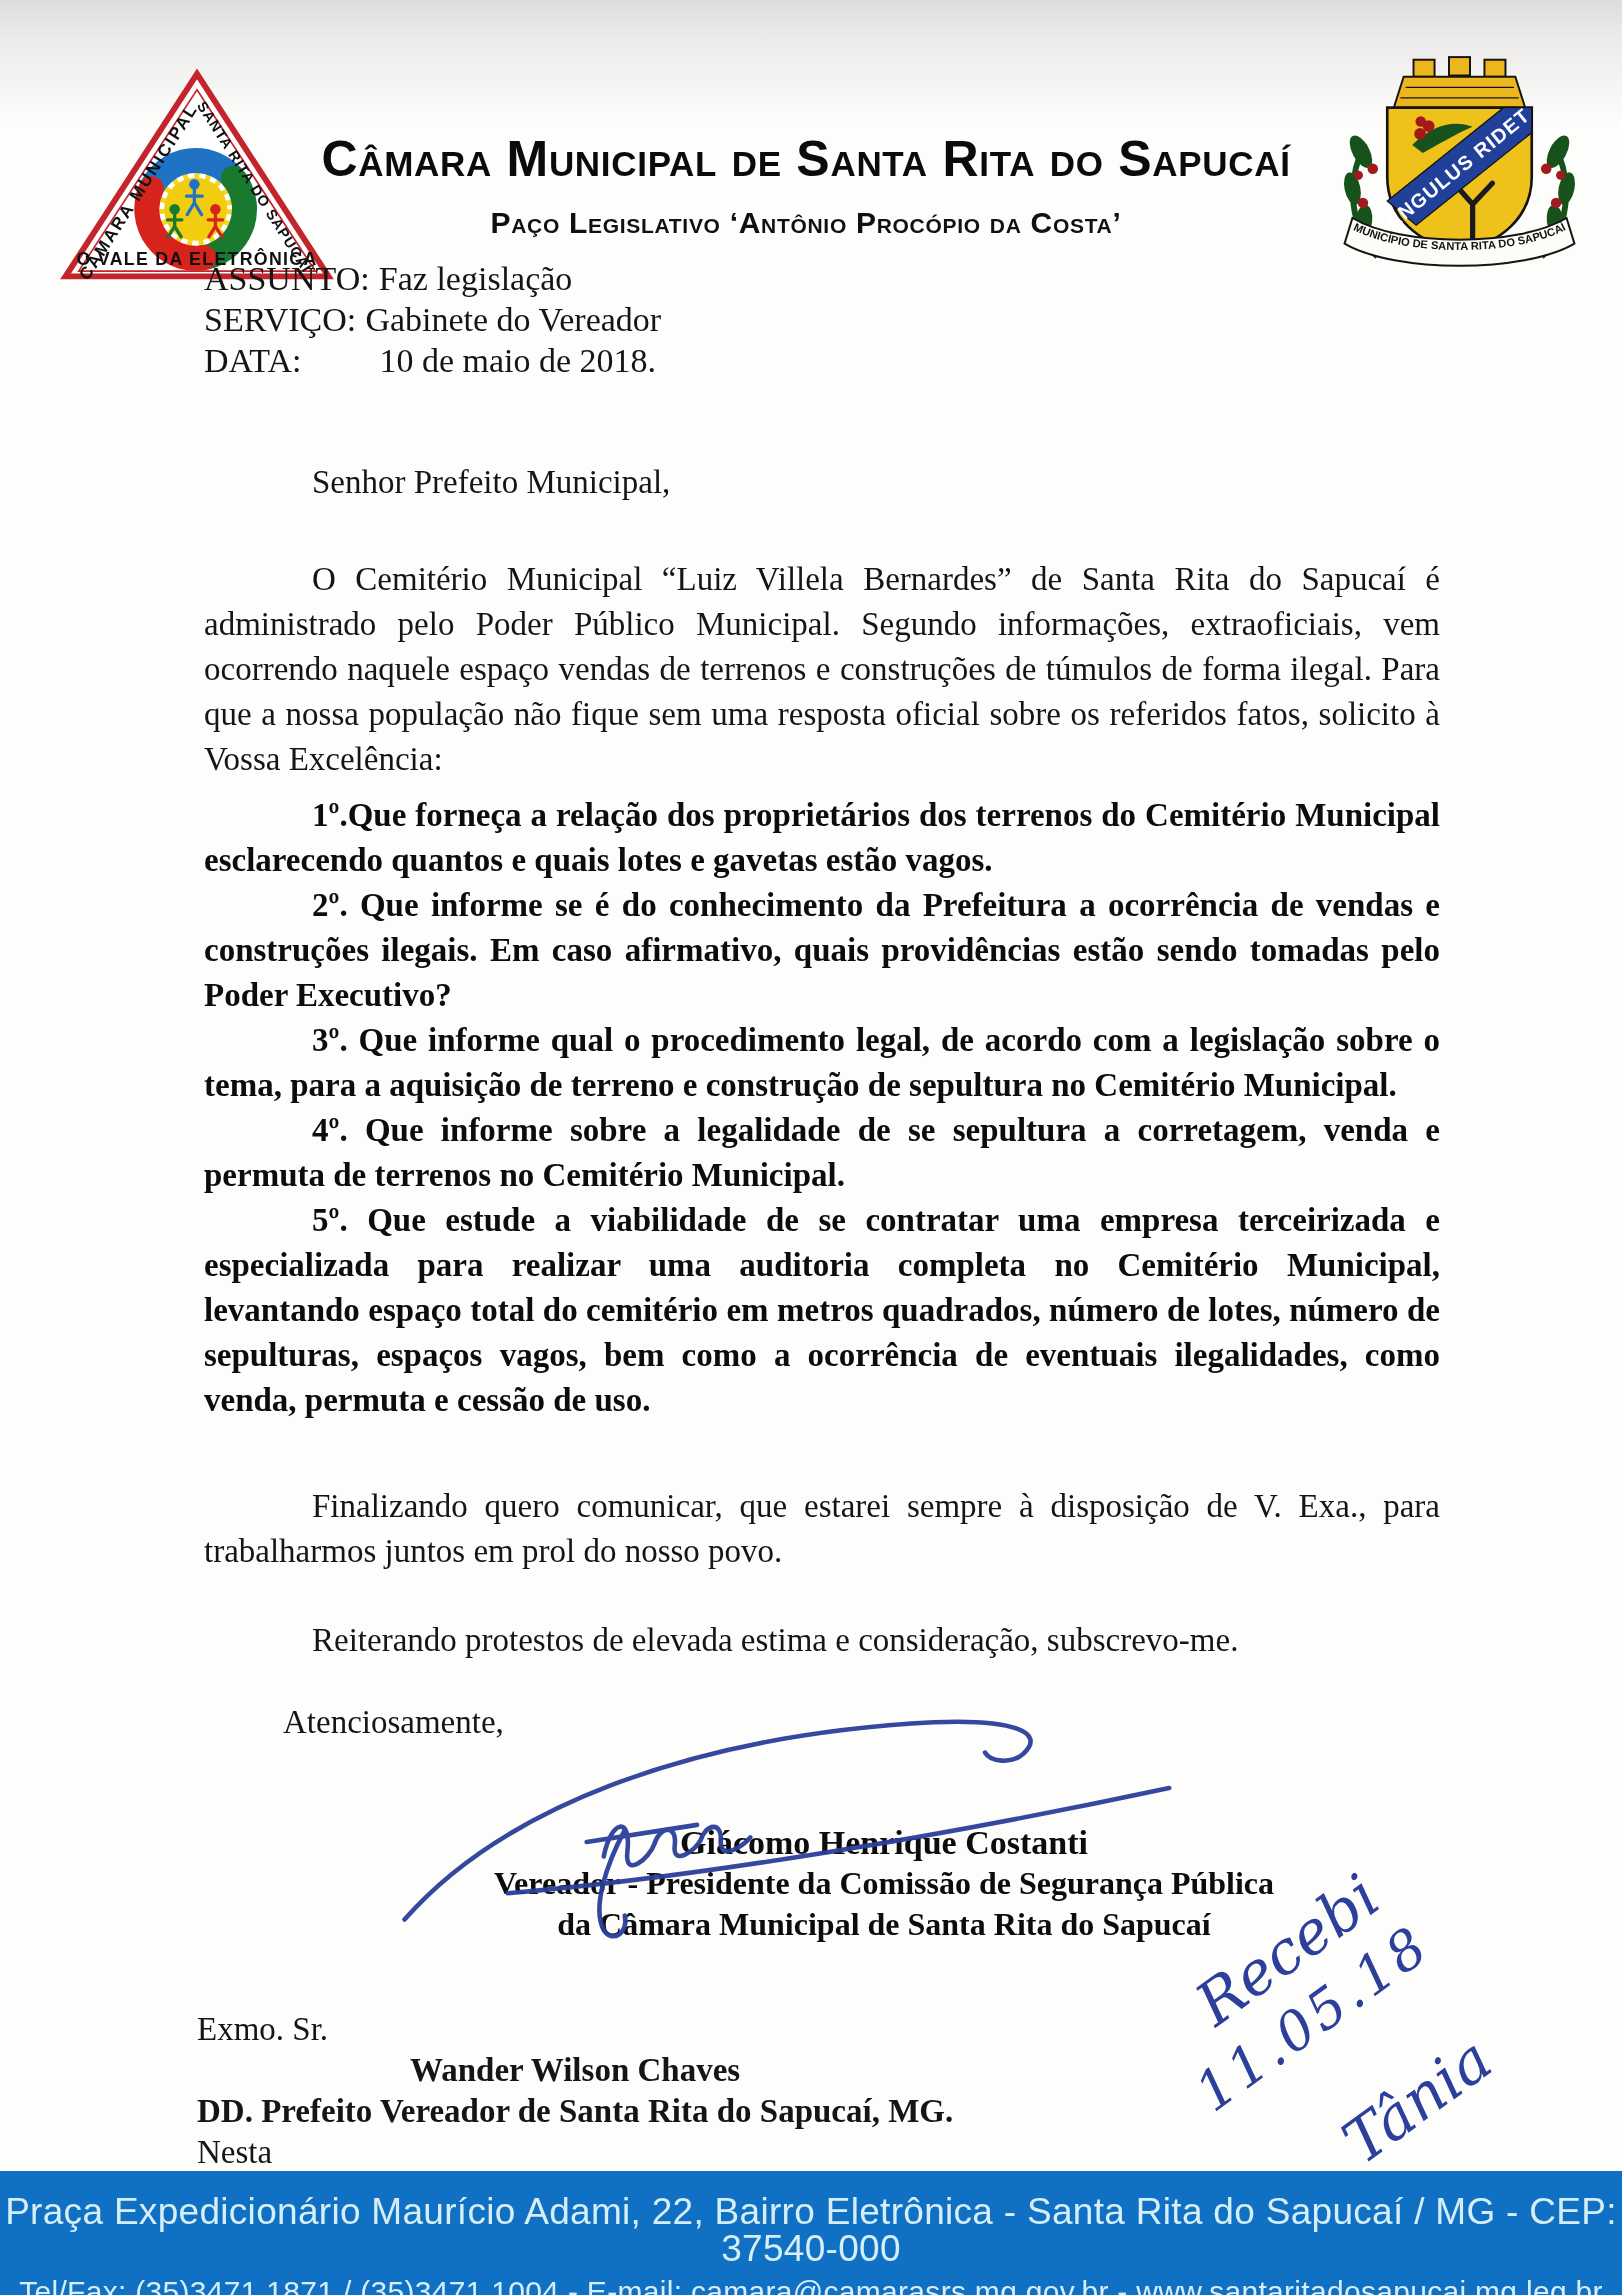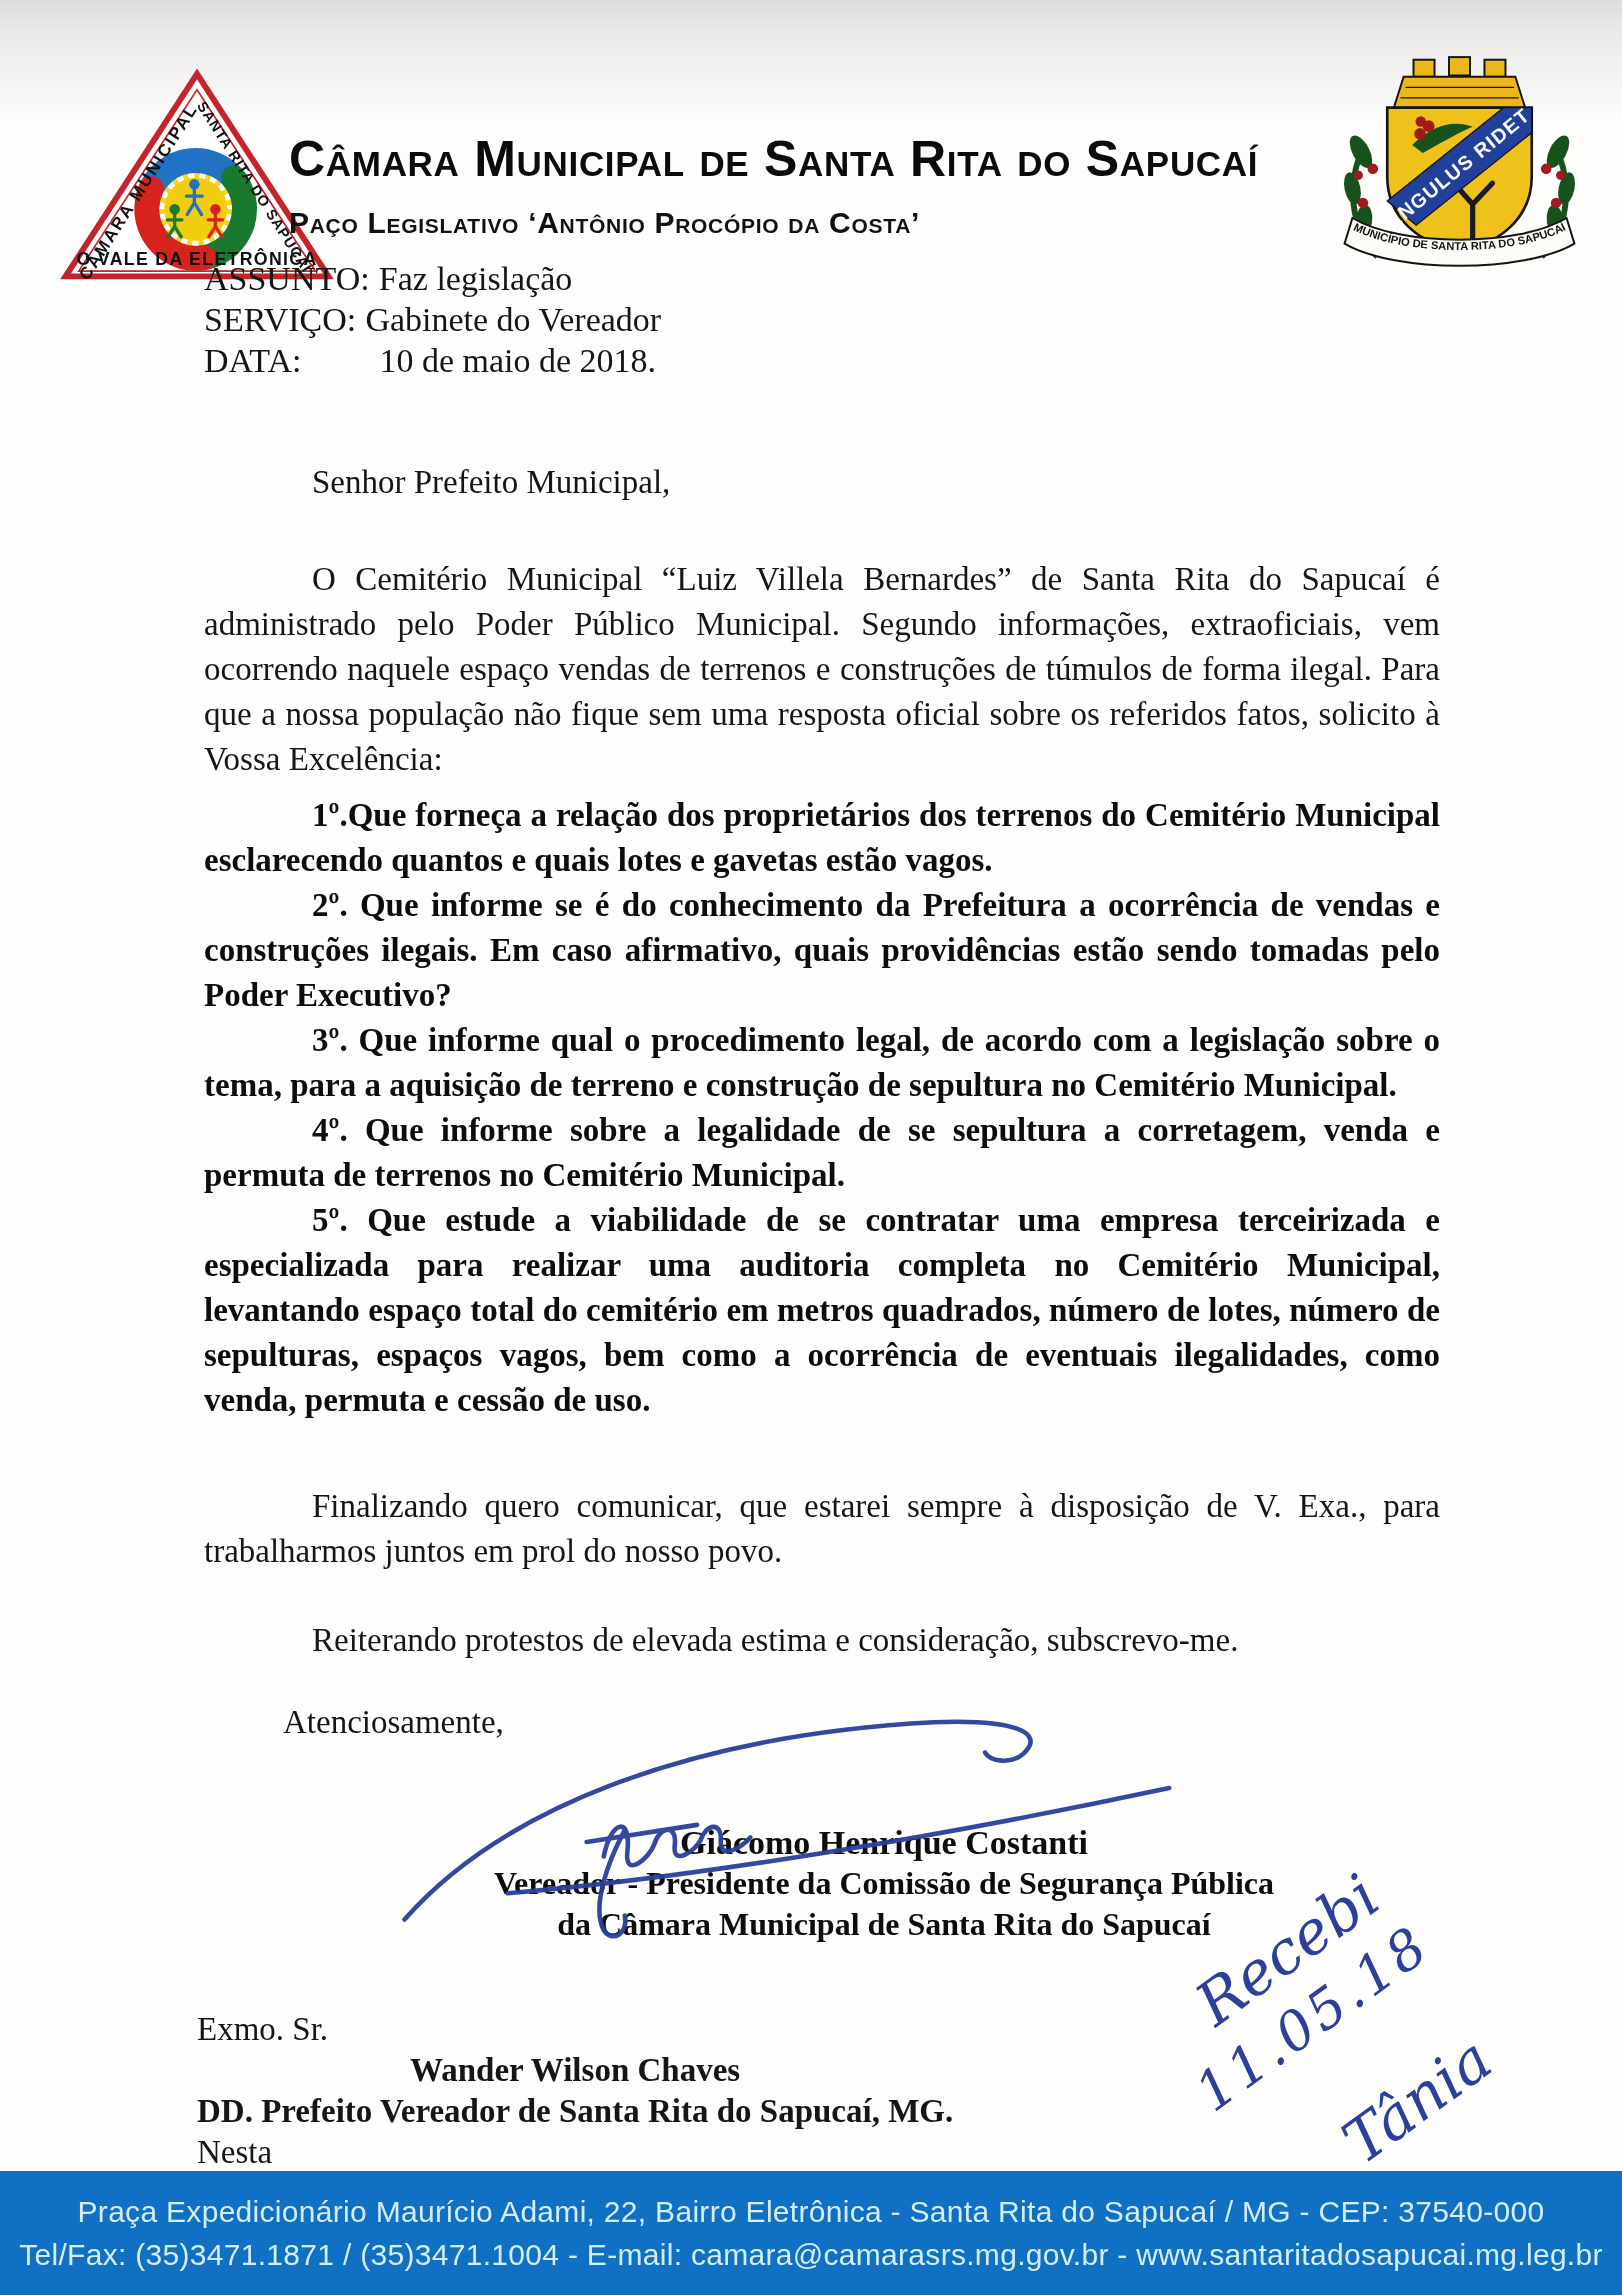--- a/index.html
+++ b/index.html
@@ -2,21 +2,21 @@
 <html lang="pt" style="font-size:10.5px"><head>
 <meta charset="utf-8">
 <style>
   html,body{margin:0;padding:0;background:#ffffff;}
   .page{position:relative;width:1622px;height:2295px;background:#fdfdfc;overflow:hidden;
         font-family:"Liberation Serif","DejaVu Serif",serif;color:#151515;}
   .page::before{content:"";position:absolute;left:0;top:0;width:1622px;height:131px;
         background:linear-gradient(180deg,#dddddb 0,#ecebe9 39px,rgba(253,253,252,0) 125px);pointer-events:none;}
   .abs{position:absolute;}
   
-  .header-text{left:289px;top:131px;width:1052px;}
+  .header-text{left:280px;top:131px;width:1052px;text-align:center;}
   .doc-title{font-family:"Liberation Sans","DejaVu Sans",sans-serif;font-variant:small-caps;
         font-weight:bold;font-size:50px;line-height:57px;color:#0b0b0b;letter-spacing:0.7px;}
   .doc-subtitle{font-family:"Liberation Sans","DejaVu Sans",sans-serif;font-variant:small-caps;
         font-weight:bold;font-size:30px;line-height:35px;color:#101010;margin-top:17px;letter-spacing:0.7px;}
   
   .meta{left:204px;top:258px;font-size:34px;line-height:41px;}
   .meta .val{margin-left:9.2px;}
   .meta .val.gap{margin-left:78px;}
   
   .bodytext{width:1236px;text-align:justify;font-size:33px;line-height:45px;}
@@ -39,21 +39,21 @@
   .addressee .b{font-weight:bold;text-align:center;}
   
   .hand{position:absolute;font-family:"DejaVu Serif",cursive;font-style:italic;color:#2b3f9b;
         transform:rotate(-36deg);transform-origin:left bottom;white-space:nowrap;z-index:4;}
   .hand.w1{left:1224px;top:1969px;font-size:60px;}
   .hand.w2{left:1221px;top:2061px;font-size:54px;letter-spacing:4px;}
   .hand.w3{left:1371px;top:2107px;font-size:60px;}
   
   .footer-band{left:0;top:2171px;width:1622px;height:125px;background:#1070c4;z-index:5;
         font-family:"Liberation Sans","DejaVu Sans",sans-serif;color:#d6eef8;text-align:center;}
-  .footer-band .l1{margin-top:22.4px;font-size:30px;line-height:37px;letter-spacing:0.3px;}
+  .footer-band .l1{margin-top:22.4px;font-size:37px;line-height:37px;letter-spacing:0.3px;}
   .footer-band .l2{margin-top:5.3px;font-size:30px;line-height:37px;letter-spacing:0.3px;}
   svg{display:block;}
 </style>
 </head>
 <body>
 
 <div class="page">
 
   <svg class="abs" style="left:59px;top:66px" width="276" height="217" viewBox="0 0 420 330">
     <path d="M210 12 L410 320 L10 320 Z" fill="#ffffff" stroke="#c4242b" stroke-width="9"></path>

